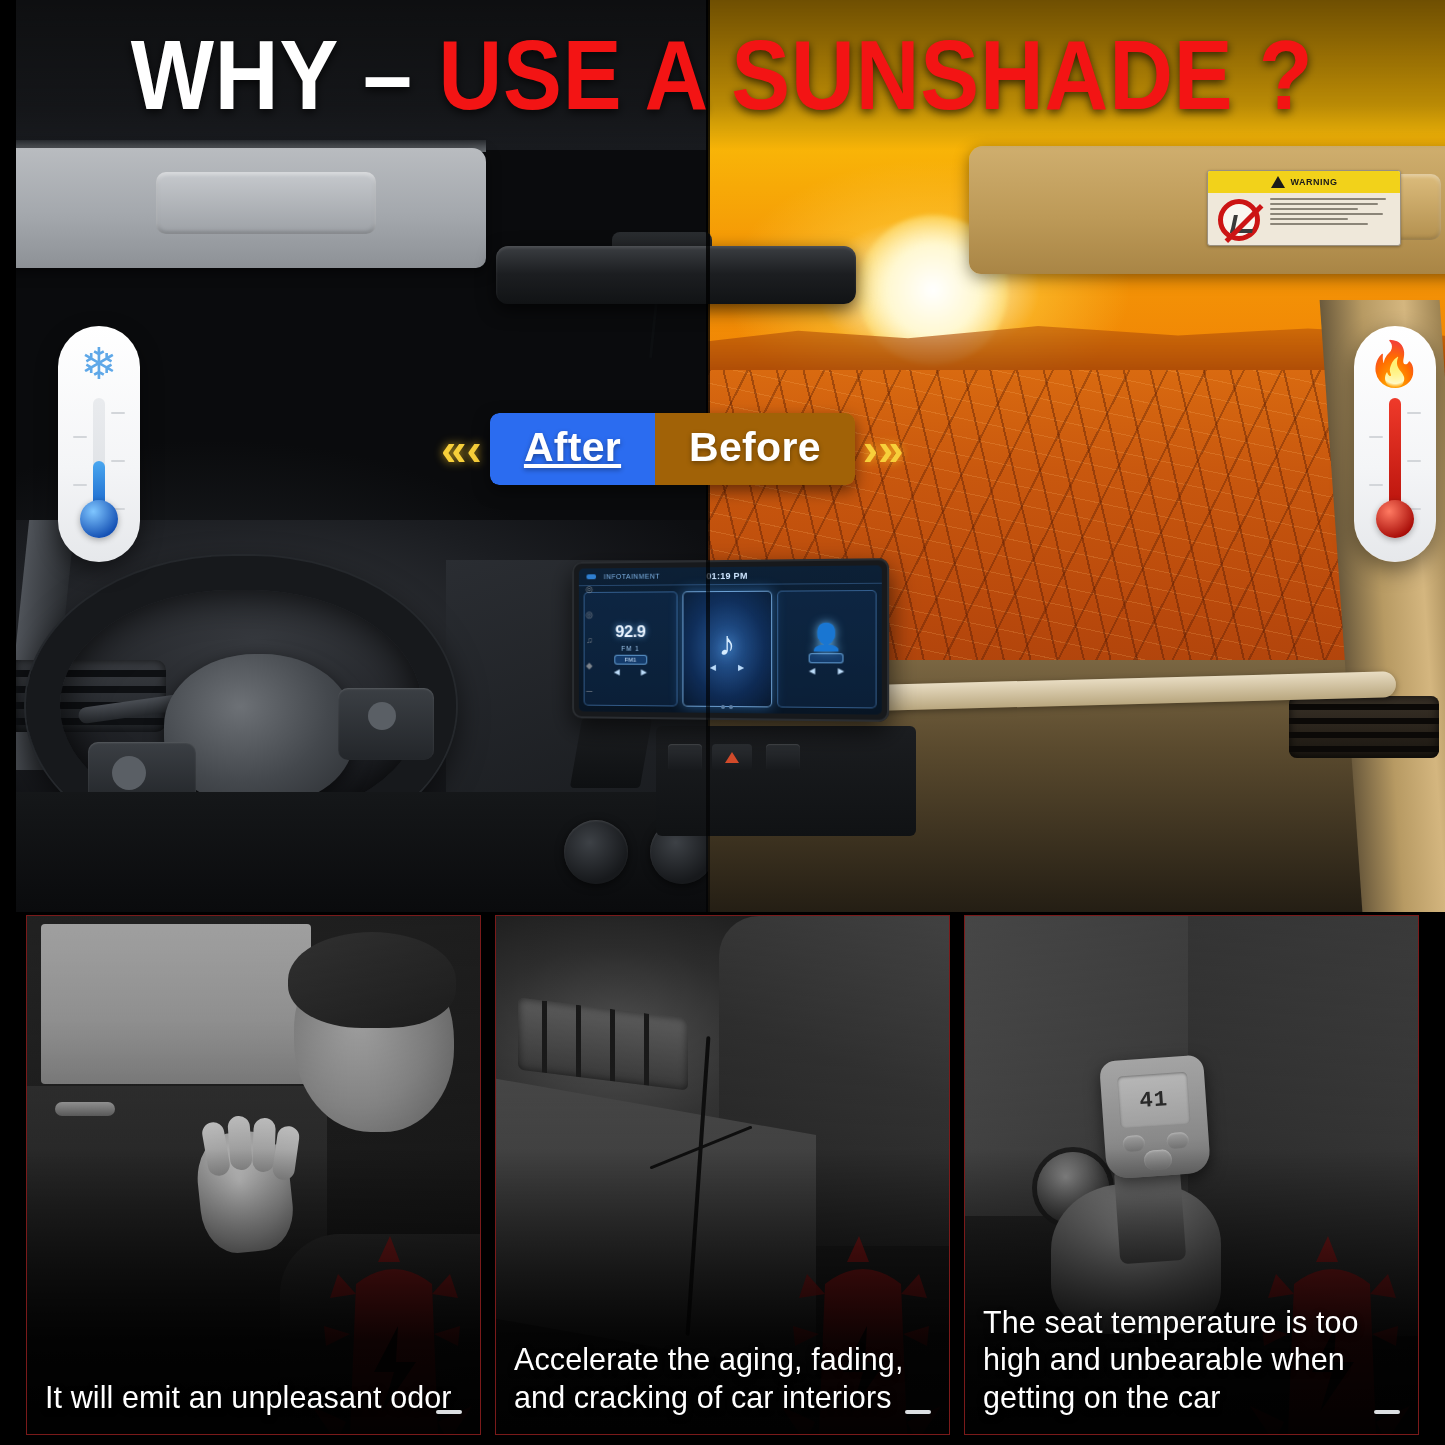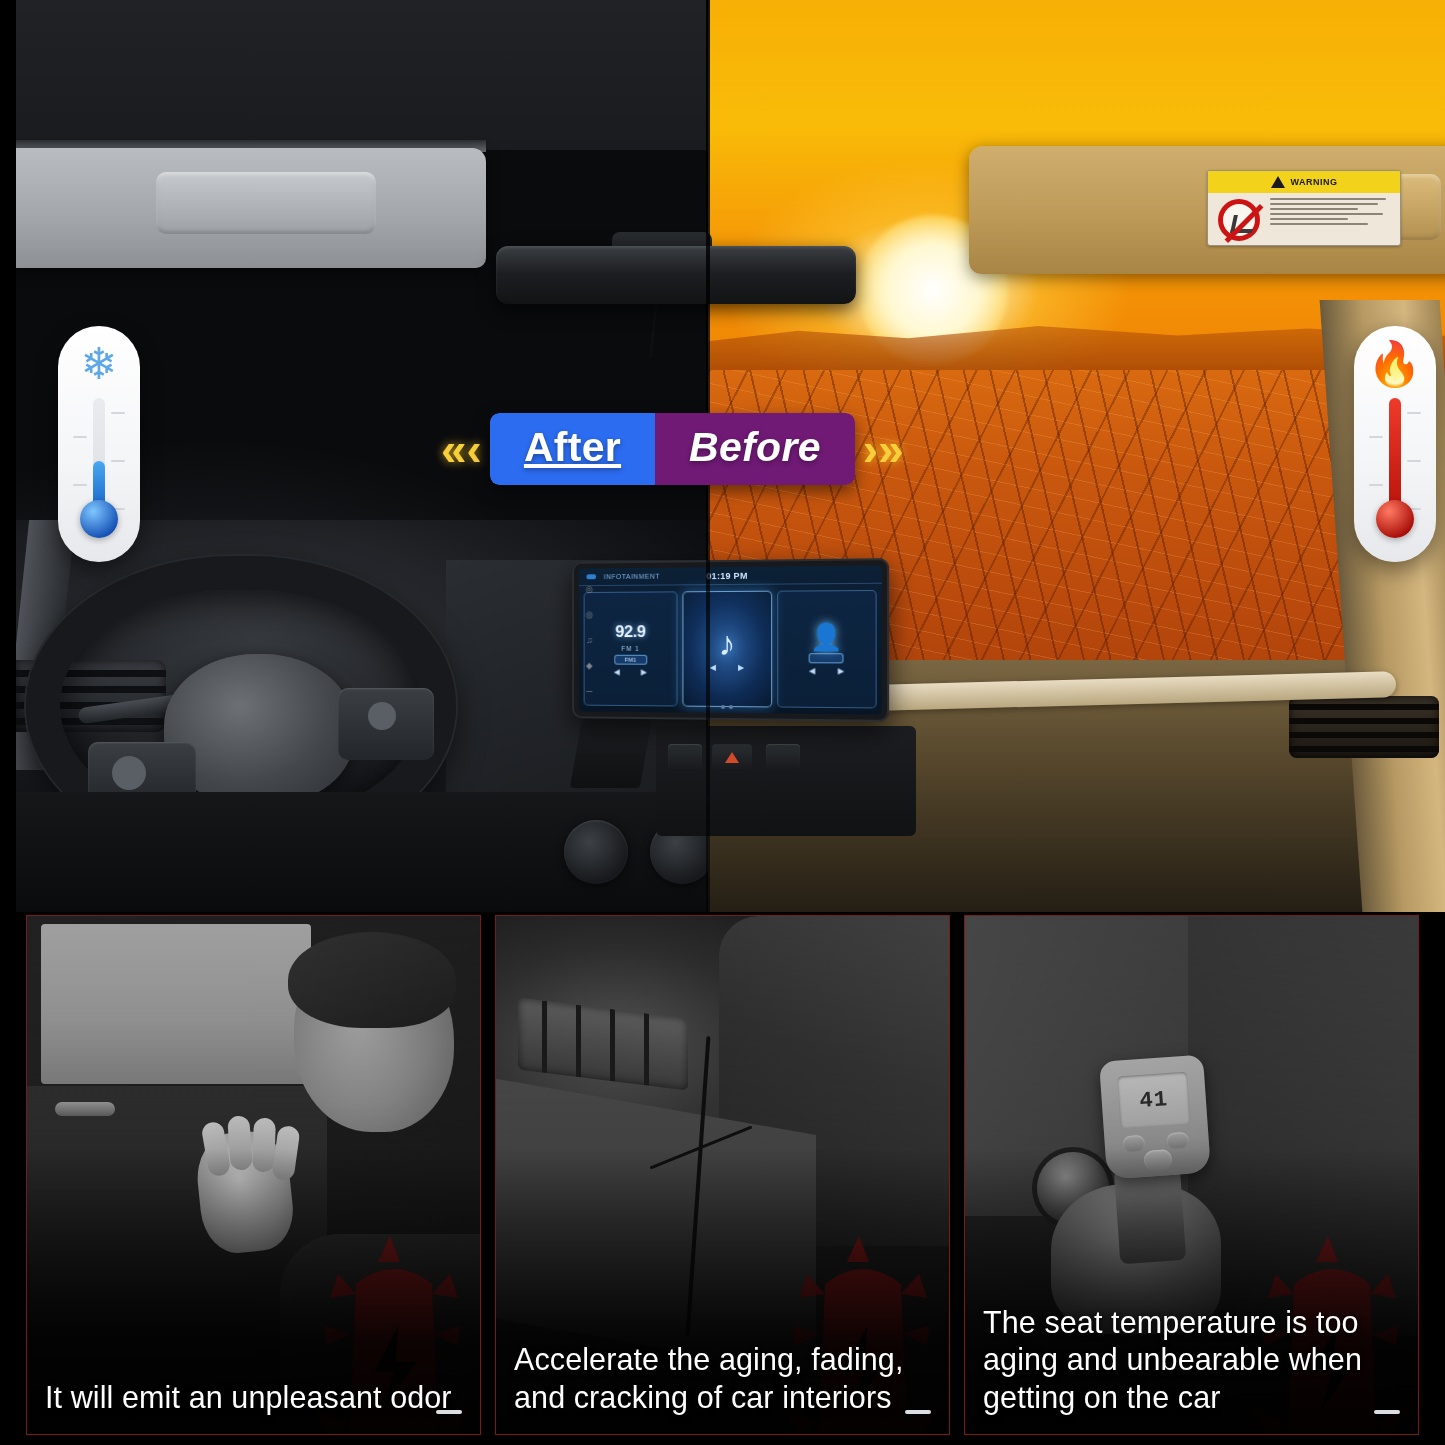--- a/index.html
+++ b/index.html
@@ -329,21 +329,21 @@
     display:flex; align-items:center; gap:8px;
   }
   .chev{ color:#f7cf3a; font-size:46px; font-weight:bold; line-height:1; text-shadow:0 0 10px rgba(250,200,40,.8); }
   .ab-badge{ display:flex; border-radius:9px; overflow:hidden; box-shadow:0 6px 16px rgba(0,0,0,.5); }
   .ab-after, .ab-before{
     color:#fff; font-weight:bold; font-size:41px; line-height:1;
     padding:14px 34px 17px; white-space:nowrap; letter-spacing:.3px;
     text-shadow:0 2px 5px rgba(0,0,0,.35);
   }
   .ab-after{ background:#2b6cf0; border-radius:9px 0 0 9px;text-decoration:underline; }
-  .ab-before{ background:#701a75; border-radius:0 9px 9px 0;font-style:italic; }
+  .ab-before{ background:#a16207; border-radius:0 9px 9px 0; }
 
   
   .tagline-band{
     position:absolute; left:0; top:840px; width:1445px; height:74px; z-index:21;
     display:flex; align-items:center;
     background:linear-gradient(180deg,rgba(0,0,0,.45),rgba(0,0,0,.92));
   }
   .tagline{
     margin-left:38px; color:#f01010; font-weight:bold; font-size:49px; line-height:1;
     transform:scaleX(.93); transform-origin:left center; white-space:nowrap;
@@ -659,20 +659,27 @@
     <div class="ab-wrap">
       <span class="chev">«‹</span>
       <div class="ab-badge">
         <span class="ab-after">After</span>
         <span class="ab-before">Before</span>
       </div>
       <span class="chev">›»</span>
     </div>
   </div>
 
+  <div class="title-bar">
+    <div class="title">
+      <span class="t-white">WHY</span>
+      <span class="t-white">–</span>
+      <span class="t-red">USE A SUNSHADE ?</span>
+    </div>
+  </div>
 
 
   <div class="panels">
 
     <div class="panel">
       <div class="ph p2">
         <div class="p2-window"></div>
         <div class="p2-door"></div>
         <div class="p2-handle"></div>
         <div class="p2-body"></div>
@@ -762,18 +769,18 @@
             <path d="M44 44 l18 20 -26 4z"></path>
               <path d="M156 44 l-18 20 26 4z"></path>
             <path d="M96 6 l10 26 -22 0z"></path>
             <path d="M18 176 l34 16 -10 20z"></path>
               <path d="M178 176 l-34 16 10 20z"></path>
           </g>
           <path d="M104 96 l-24 46 20 0 -12 40 34-50 -20 0z" fill="#120607"></path>
         </svg>
       </div>
       <div class="ph-shade"></div>
-      <div class="cap">The seat temperature is too aging and unbearable when getting on the car</div>
+      <div class="cap">The seat temperature is too high and unbearable when getting on the car</div>
       <div class="panel-underline"></div>
     </div>
 
   </div>
 </div>
 
 </body></html>

